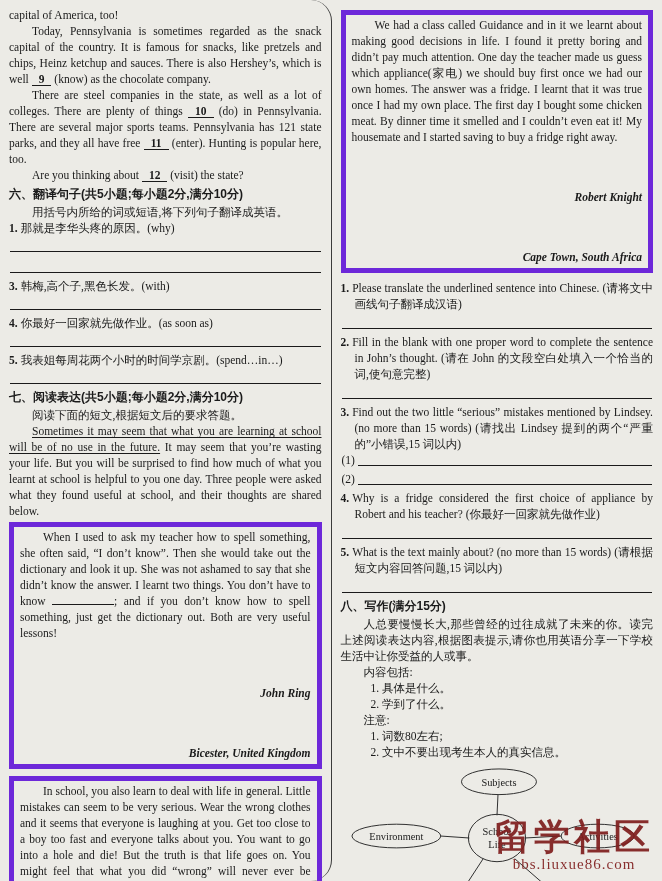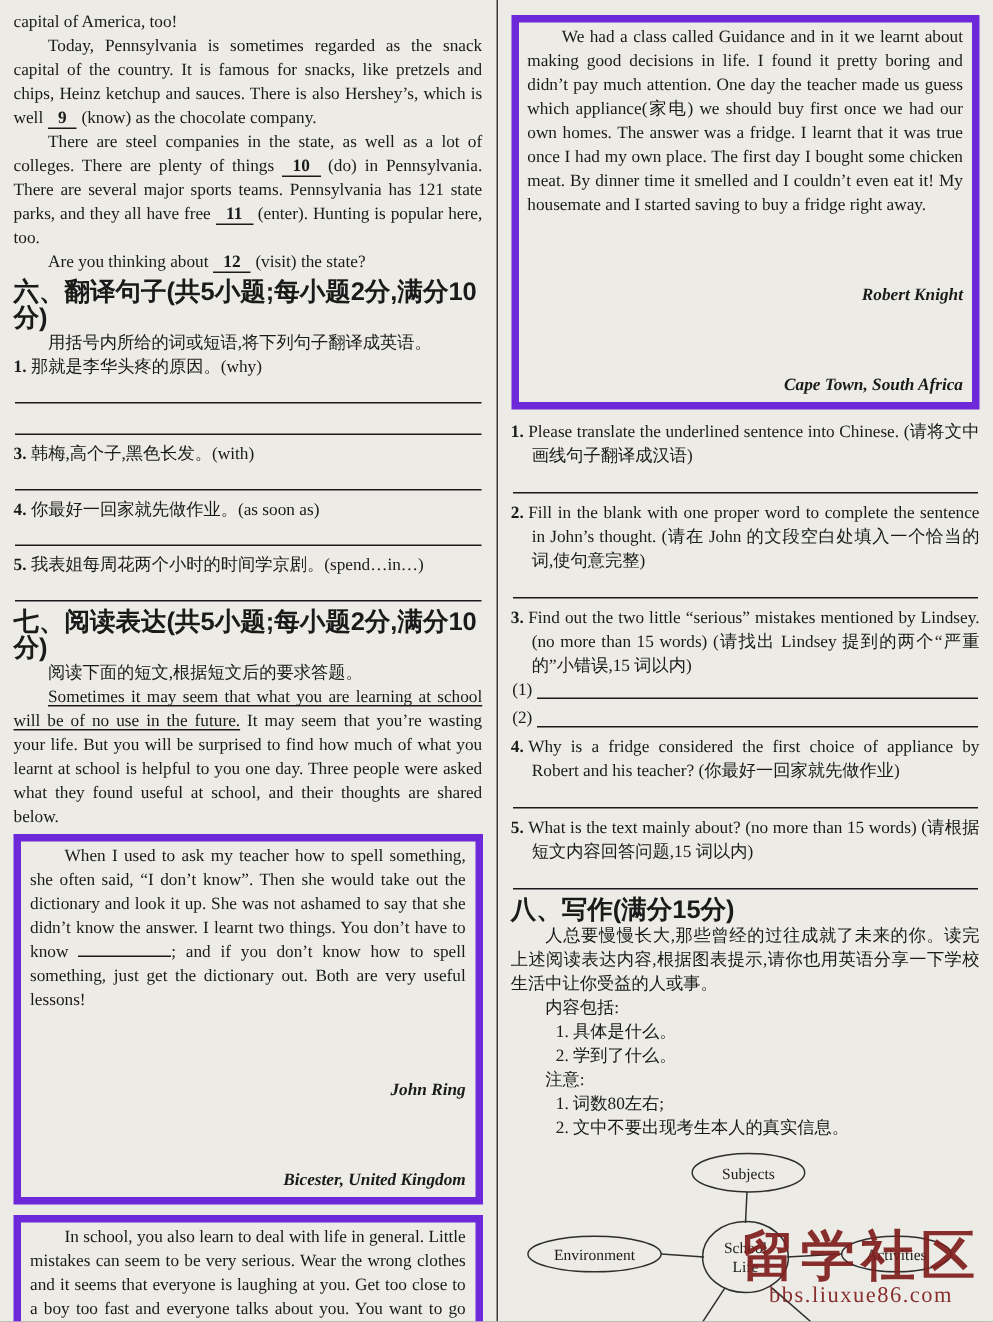--- a/index.html
+++ b/index.html
@@ -1,24 +1,24 @@
 <!DOCTYPE html>
 <html><head>
 <meta charset="utf-8">
 <style>
   html,body{margin:0;padding:0;}
   body{background:#9b9b98;font-family:"Liberation Serif","DejaVu Serif",serif;}
   .page{width:662px;height:881px;background:#ecebe6;color:#1a1a1a;position:relative;overflow:hidden;margin:0 auto;box-shadow:0 0 8px rgba(0,0,0,.45);}
   .columns{display:flex;height:100%;}
   .col{width:331px;padding:7px 9px 0 9px;font-size:11.5px;line-height:16px;}
-  .col-left{border-right:1px solid #3a3a3a;}
+  .col-left{border-right:1px solid #3a3a3a;border-radius:21px;}
   p{margin:0;}
   .body{text-align:justify;}
   .indent{text-indent:2em;}
-  .sec-title{font-size:17px;line-height:17px;font-weight:bold;margin:3px 0 1px;font-family:"Liberation Sans","DejaVu Sans",sans-serif;}
+  .sec-title{font-size:12px;line-height:17px;font-weight:bold;margin:3px 0 1px;font-family:"Liberation Sans","DejaVu Sans",sans-serif;}
   .blank-num{font-weight:bold;padding:0 7px;border-bottom:1px solid #1a1a1a;white-space:nowrap;}
   .blank-inline{display:inline-block;width:62px;height:10px;border-bottom:1px solid #1a1a1a;}
   .u{text-decoration:underline;text-underline-offset:2px;}
   .item-line .item-num{font-weight:bold;margin-right:3px;}
   .answer-line{border-bottom:1px solid #1a1a1a;height:15px;margin:0 1px 5px;}
   .letter-box{border:5px solid #6d28d9;padding:2px 6px 3px;margin:3px 0 7px;}
   .sign{text-align:right;font-style:italic;font-weight:bold;margin-top:44px;}
   .q-line{padding-left:14px;text-indent:-14px;}
   .q-num{font-weight:bold;padding-right:3px;}
   .q-en{font-weight:normal;}

